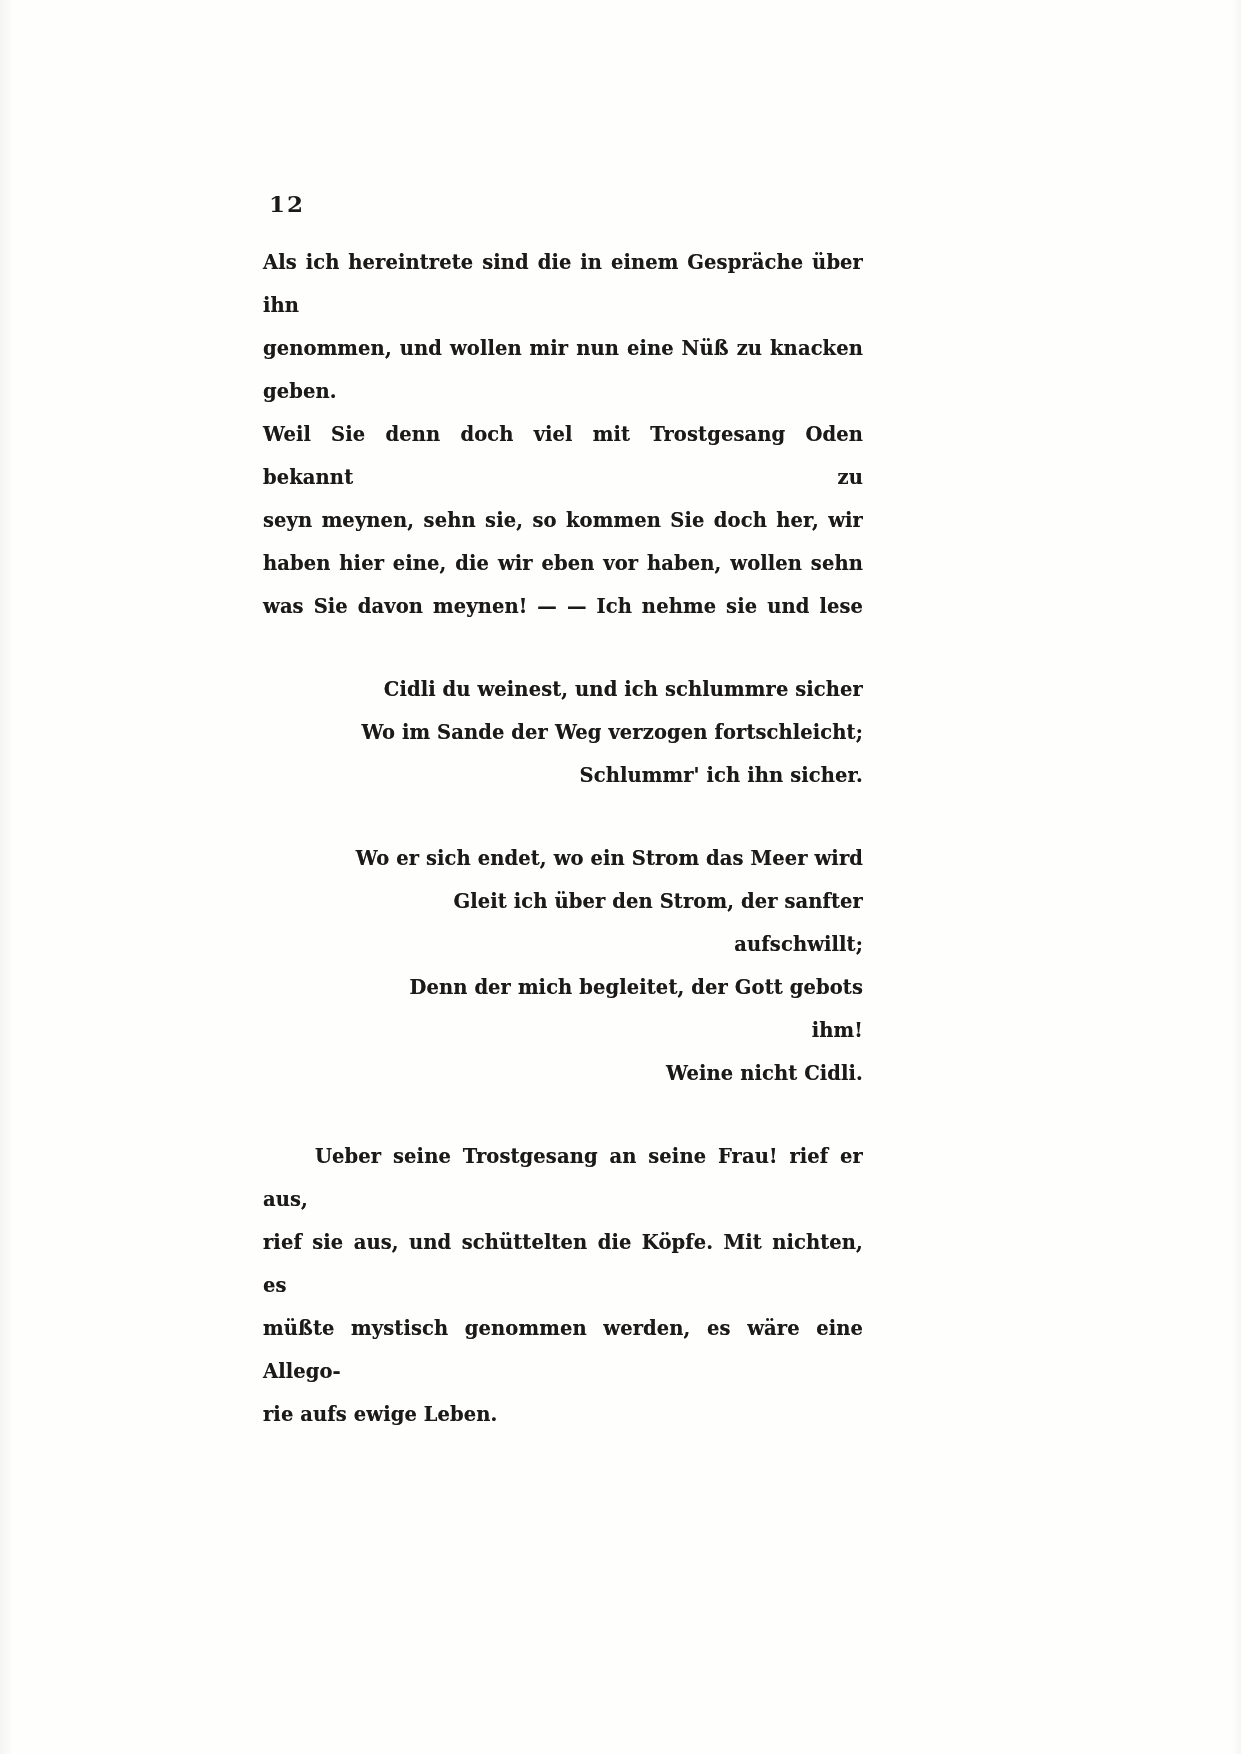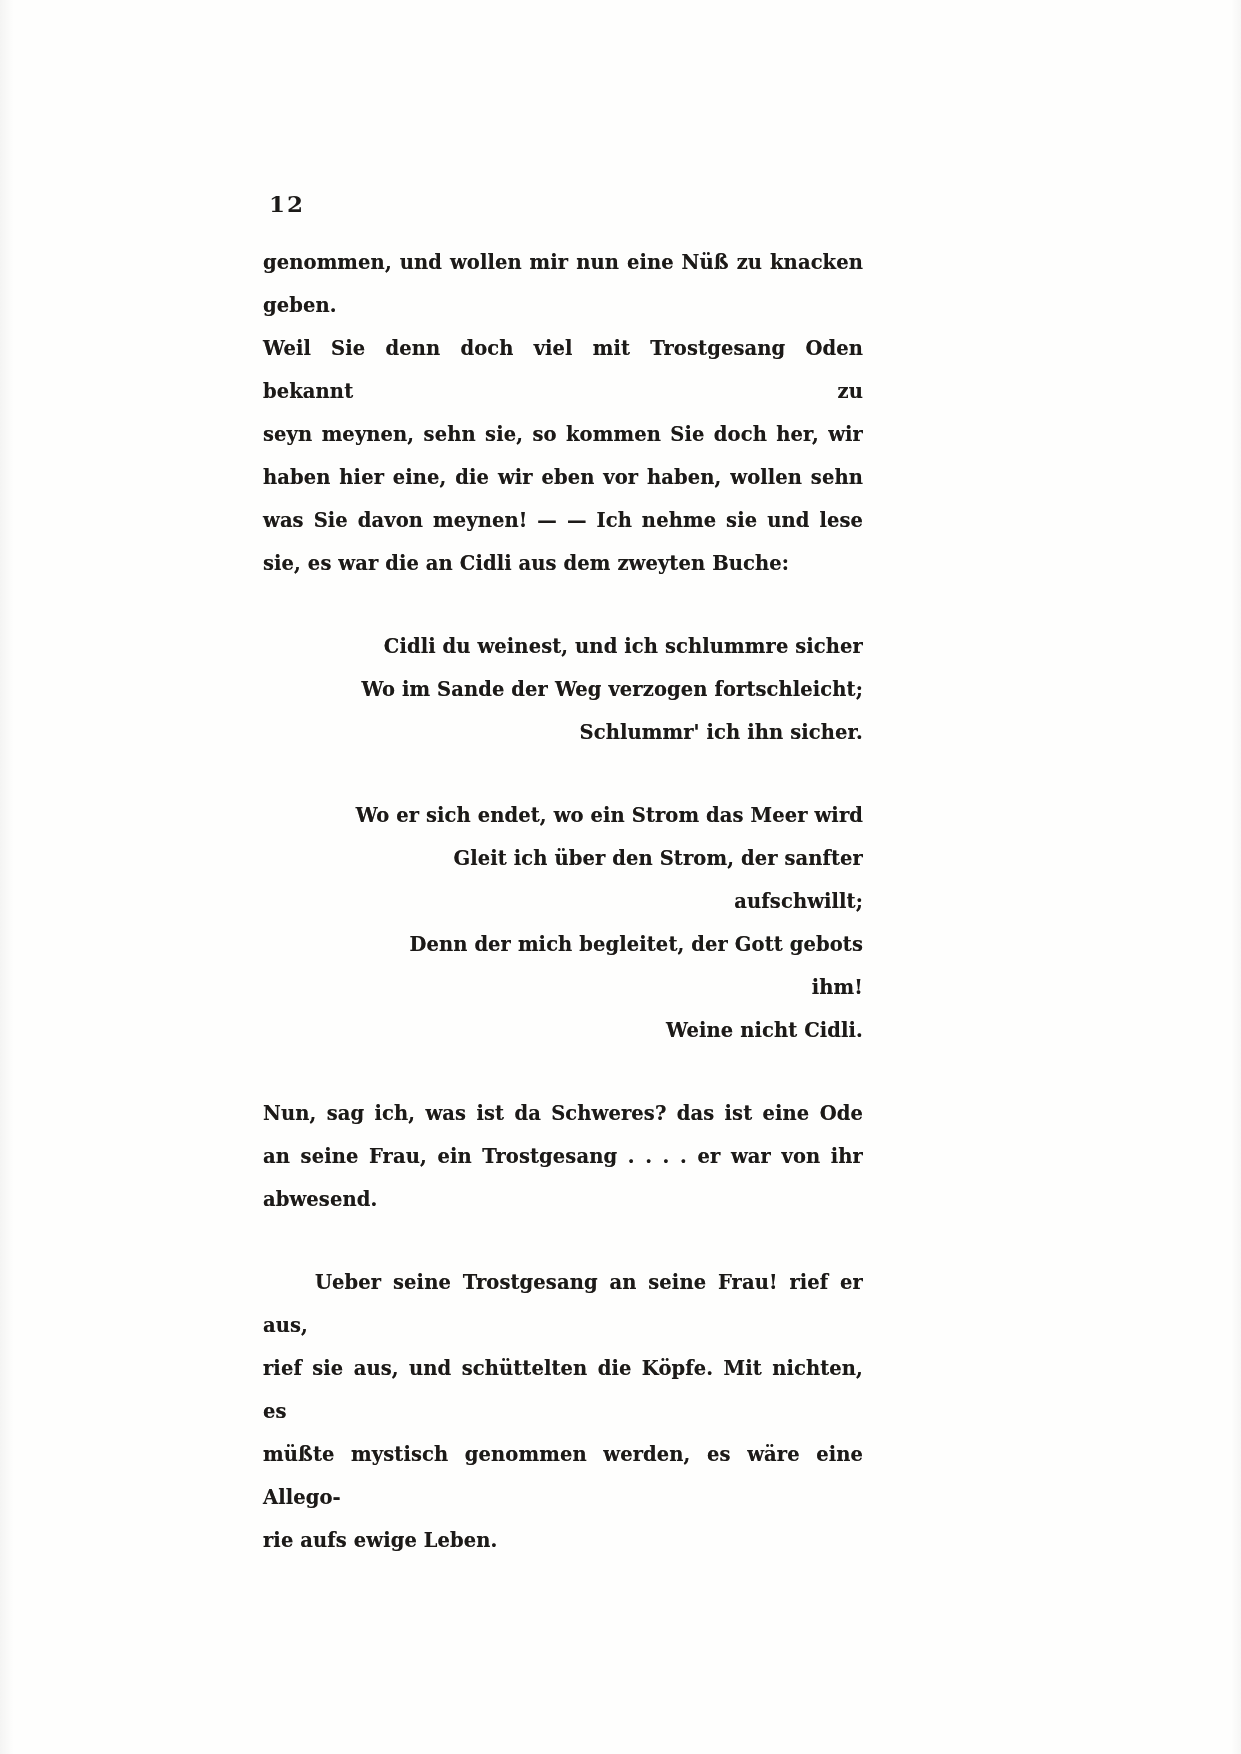--- a/index.html
+++ b/index.html
@@ -67,46 +67,41 @@
 </style>
 </head>
 <body>
 
 <div class="page">
   <div class="content">
 
     <div class="page-number">12</div>
 
     <div class="para">
+      <div class="line justify">Als ich hereintrete sind die in einem Gespräche über ihn</div>
       <div class="line justify">genommen, und wollen mir nun eine Nüß zu knacken geben.</div>
       <div class="line justify">Weil Sie denn doch viel mit Trostgesang Oden bekannt zu</div>
       <div class="line justify">seyn meynen, sehn sie, so kommen Sie doch her, wir</div>
       <div class="line justify">haben hier eine, die wir eben vor haben, wollen sehn</div>
       <div class="line justify">was Sie davon meynen! — — Ich nehme sie und lese</div>
-      <div class="line plain">sie, es war die an Cidli aus dem zweyten Buche:</div>
     </div>
 
     <div class="stanza">
       <div class="line indent-0">Cidli du weinest, und ich schlummre sicher</div>
       <div class="line indent-1">Wo im Sande der Weg verzogen fortschleicht;</div>
       <div class="line indent-3">Schlummr' ich ihn sicher.</div>
     </div>
 
     <div class="stanza block-gap-a">
       <div class="line indent-0">Wo er sich endet, wo ein Strom das Meer wird</div>
       <div class="line indent-1">Gleit ich über den Strom, der sanfter aufschwillt;</div>
       <div class="line indent-2">Denn der mich begleitet, der Gott gebots ihm!</div>
       <div class="line indent-3">Weine nicht Cidli.</div>
     </div>
 
-    <div class="para block-gap-b">
-      <div class="line justify">Nun, sag ich, was ist da Schweres? das ist eine Ode</div>
-      <div class="line justify">an seine Frau, ein Trostgesang . . . . er war von ihr</div>
-      <div class="line plain">abwesend.</div>
-    </div>
 
     <div class="para block-gap-b">
       <div class="line justify first-indent">Ueber seine Trostgesang an seine Frau! rief er aus,</div>
       <div class="line justify">rief sie aus, und schüttelten die Köpfe.  Mit nichten, es</div>
       <div class="line justify">müßte mystisch genommen werden, es wäre eine Allego-</div>
       <div class="line plain">rie aufs ewige Leben.</div>
     </div>
 
   </div>
 </div>

